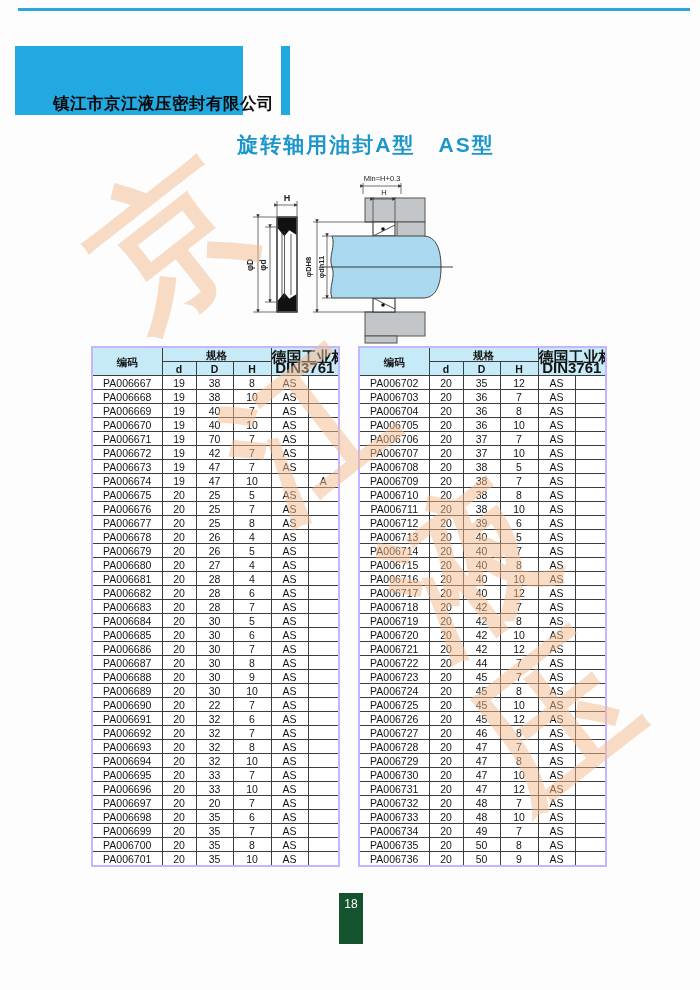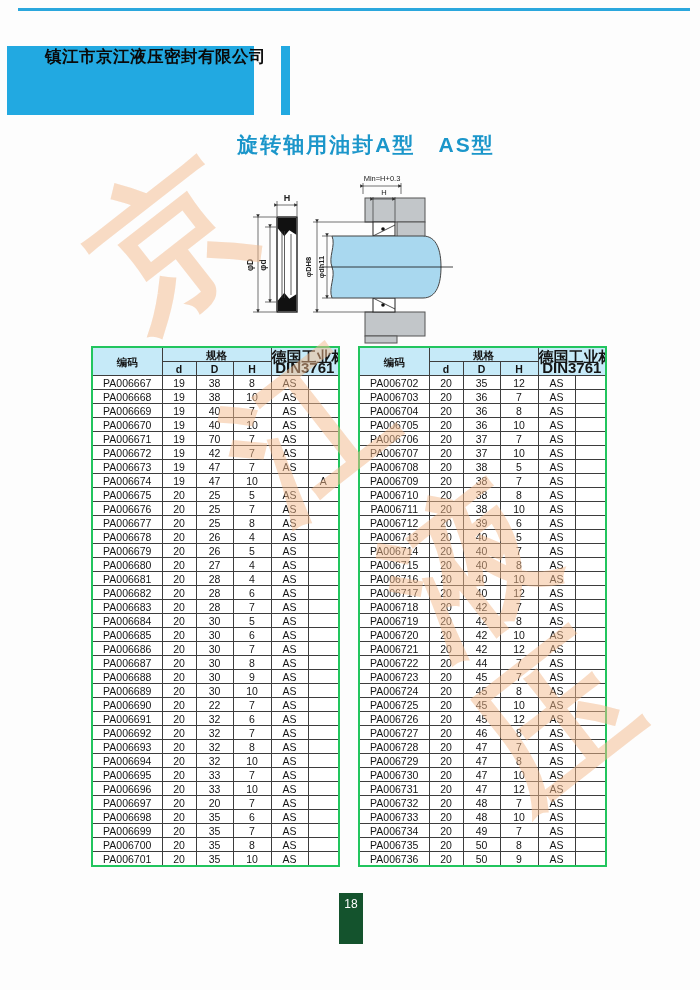--- a/index.html
+++ b/index.html
@@ -5,21 +5,21 @@
   html,body{margin:0;padding:0;background:#e8e8e8;}
   .page{
     position:relative;width:700px;height:990px;margin:0 auto;
     background:#fdfdfd;overflow:hidden;
     font-family:"Liberation Sans","DejaVu Sans",sans-serif;
   }
   
   .topline{position:absolute;left:18px;top:8px;width:672px;height:3px;}
   
   .band{position:absolute;top:46px;height:69px;}
-  .band-dark{left:7px;width:247px;display:flex;align-items:flex-start;}
+  .band-dark{left:15px;width:228px;display:flex;align-items:flex-end;}
   .band-dark span{
     padding-left:38px;font-family:"Liberation Serif","DejaVu Serif",serif;
     font-weight:700;font-size:16.5px;letter-spacing:.5px;color:#0a0a0a;white-space:nowrap;
   }
   .band-stripe{position:absolute;left:281px;top:46px;width:9px;height:69px;}
   .band-light{left:296px;width:386px;display:flex;align-items:center;}
   .band-light span{
     padding-left:195px;font-family:"Liberation Serif","DejaVu Serif",serif;
     font-weight:700;font-size:25px;letter-spacing:11px;white-space:nowrap;
   }
@@ -27,21 +27,21 @@
   .doc-title{
     position:absolute;left:16px;top:131px;width:700px;margin:0;text-align:center;
     font-size:21px;font-weight:700;letter-spacing:2px;
   }
   
   .figures{position:absolute;left:0;top:170px;width:700px;height:175px;}
   .figures text{font-family:"Liberation Sans","DejaVu Sans",sans-serif;fill:#222;}
   
   .spec{
     position:absolute;top:346px;width:247px;border-collapse:collapse;table-layout:fixed;
-    background:#fff;border:2px solid #22c55e;font-size:10.5px;color:#141414;z-index:2;
+    background:#fff;border:2px solid #c4b5fd;font-size:10.5px;color:#141414;z-index:2;
   }
   .spec th,.spec td{
     border:1px solid #3d3d3d;text-align:center;vertical-align:middle;
     padding:0;height:13px;line-height:12px;overflow:hidden;white-space:nowrap;
   }
   .spec thead th{background:#c6eaf8;font-weight:700;}
   .spec .din{font-size:15px;line-height:11px;margin-top:48px;}
   .spec tbody td{font-size:10.5px;}
   .t-left{left:91px;}
   .t-right{left:358px;}

